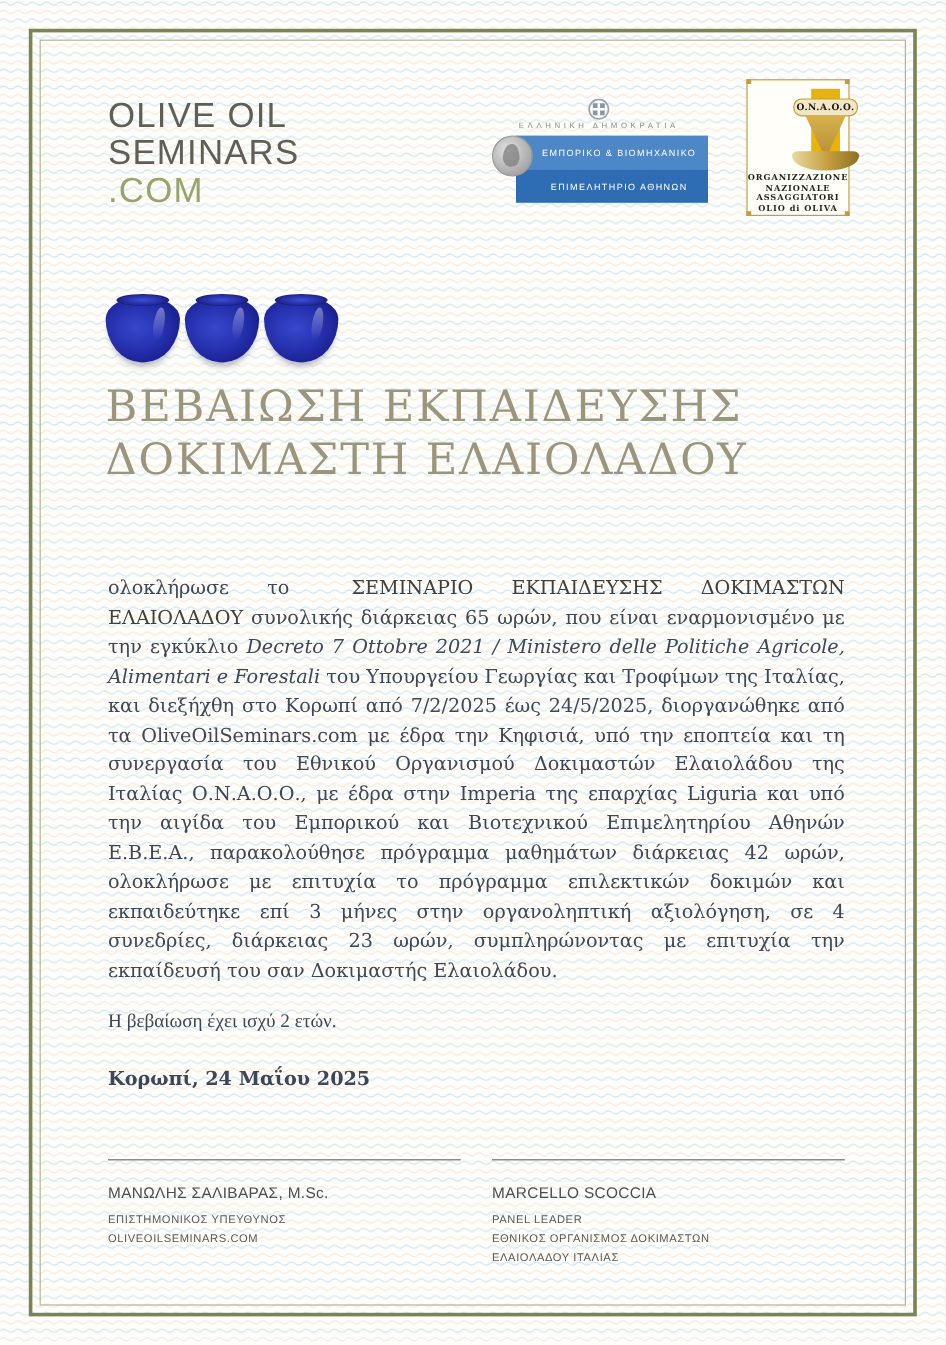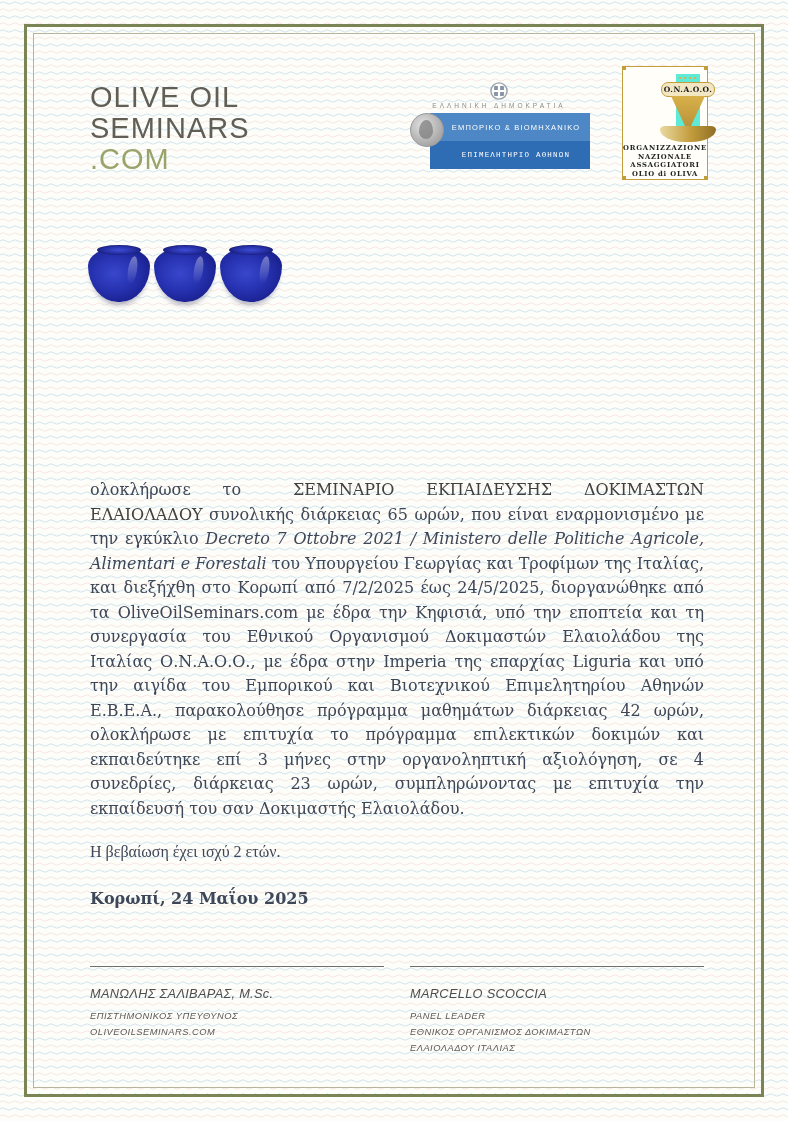--- a/index.html
+++ b/index.html
@@ -29,30 +29,30 @@
   .coin{position:absolute;left:2px;top:0;width:32px;height:32px;border-radius:50%;
     background:radial-gradient(circle at 38% 35%, #e3e3e3 0%, #bdbdbd 45%, #8f8f8f 100%);
     border:1px solid #9a9a9a;z-index:2;}
   .coin::after{content:"";position:absolute;left:8px;top:6px;width:14px;height:19px;
     border-radius:55% 45% 50% 50%/60% 60% 40% 40%;background:#7e7e7e;opacity:.75;}
   .banner{position:absolute;left:22px;top:0;right:0;z-index:1;}
   .band{height:28px;display:flex;align-items:center;justify-content:center;
     font-family:"Liberation Sans",sans-serif;font-size:7.5px;letter-spacing:1.2px;
     color:#ffffff;padding-left:12px;white-space:nowrap;}
   .band1{background:#4d87c5;}
-  .band2{background:#2e6cb4;font-family:Liberation Mono, monospace;}
+  .band2{background:#2e6cb4;}
 
   
   .onaoo{left:622px;top:66px;width:86px;height:114px;background:#fffef8;
     border:1px solid #c39d3c;box-sizing:border-box;}
   .onaoo .corner{position:absolute;width:4px;height:4px;background:#c39d3c;}
   .onaoo .c1{left:-1px;top:-1px;} .onaoo .c2{right:-1px;top:-1px;}
   .onaoo .c3{left:-1px;bottom:-1px;} .onaoo .c4{right:-1px;bottom:-1px;}
   .onaoo-green{position:absolute;left:7px;top:7px;right:7px;height:66px;
-    background:#5eead4;margin-left:46px;}
+    background:#eab308;margin-left:46px;}
   .onaoo-dots{position:absolute;left:3px;right:3px;top:3px;height:2px;
     background:repeating-linear-gradient(90deg,#d8b14a 0 2px,transparent 2px 5px);}
   .onaoo-pill{position:absolute;left:50%;top:8px;transform:translateX(-50%);
     width:52px;height:13px;background:#f3e7c3;border:1px solid #c39d3c;border-radius:7px;
     display:flex;align-items:center;justify-content:center;
     font-size:7.5px;font-weight:bold;color:#1a1a1a;letter-spacing:.5px;white-space:nowrap;}
   .onaoo-stream{position:absolute;left:50%;top:22px;transform:translateX(-50%);
     width:34px;height:32px;background:linear-gradient(#d8b14a,#b9913a);
     clip-path:polygon(0 0,100% 0,56% 100%,44% 100%);}
   .onaoo-bowl{position:absolute;left:50%;top:52px;transform:translateX(-50%);
@@ -81,21 +81,21 @@
   
   .content{left:90px;top:462px;width:614px;color:#3e4757;}
   .paragraph{font-size:16px;line-height:24.5px;text-align:justify;hyphens:auto;}
   .seg-hl{color:#404040;margin-left:20px;}
   .seg-it{font-style:italic;}
   .validity{margin-top:22px;font-size:16px;font-family:Liberation Serif, serif;}
   .dateline{margin-top:28px;font-size:16px;font-weight:bold;}
 
   
   .signatures{left:90px;top:966px;width:614px;display:flex;gap:26px;
-    font-family:"Liberation Sans",sans-serif;font-style:italic;}
+    font-family:"Liberation Sans",sans-serif;}
   .sig-col{flex:1;min-width:0;}
   .sig-line{border-top:1px solid #6f6f6f;height:0;margin-bottom:19px;}
   .sig-name{font-size:12.8px;color:#4d4d4d;letter-spacing:.3px;margin-bottom:7px;white-space:nowrap;}
   .sig-role{font-size:9.3px;color:#585858;letter-spacing:.5px;line-height:16px;white-space:nowrap;}
 </style>
 </head>
 <body>
 
 <div class="page">
 
@@ -152,20 +152,24 @@
       <div>OLIO di OLIVA</div>
     </div>
   </div>
 
   <div class="layer glasses">
     <div class="glass"></div>
     <div class="glass"></div>
     <div class="glass"></div>
   </div>
 
+  <div class="layer title">
+    <div>ΒΕΒΑΙΩΣΗ ΕΚΠΑΙΔΕΥΣΗΣ</div>
+    <div>ΔΟΚΙΜΑΣΤΗ ΕΛΑΙΟΛΑΔΟΥ</div>
+  </div>
 
   <div class="layer content">
     <p class="paragraph" lang="el"><span class="seg-n">ολοκλήρωσε το </span><span class="seg-hl">ΣΕΜΙΝΑΡΙΟ ΕΚΠΑΙΔΕΥΣΗΣ  ΔΟΚΙΜΑΣΤΩΝ ΕΛΑΙΟΛΑΔΟΥ</span><span class="seg-n"> συνολικής διάρκειας 65 ωρών, που είναι εναρμονισμένο με την εγκύκλιο </span><span class="seg-it">Decreto 7 Ottobre 2021 / Ministero delle Politiche Agricole, Alimentari e Forestali</span><span class="seg-n"> του Υπουργείου Γεωργίας και Τροφίμων της Ιταλίας, και διεξήχθη στο Κορωπί από 7/2/2025 έως 24/5/2025, διοργανώθηκε από τα OliveOilSeminars.com με έδρα την Κηφισιά, υπό την εποπτεία και τη συνεργασία του Εθνικού Οργανισμού Δοκιμαστών Ελαιολάδου της Ιταλίας Ο.Ν.Α.Ο.Ο., με έδρα στην Imperia της επαρχίας Liguria και υπό την αιγίδα του Εμπορικού και Βιοτεχνικού Επιμελητηρίου Αθηνών Ε.Β.Ε.Α., παρακολούθησε πρόγραμμα μαθημάτων διάρκειας 42 ωρών, ολοκλήρωσε με επιτυχία το πρόγραμμα επιλεκτικών δοκιμών και εκπαιδεύτηκε επί 3 μήνες στην οργανοληπτική αξιολόγηση, σε 4 συνεδρίες, διάρκειας 23 ωρών, συμπληρώνοντας με επιτυχία την εκπαίδευσή του σαν Δοκιμαστής Ελαιολάδου.</span></p>
     <div class="validity">Η βεβαίωση έχει ισχύ 2 ετών.</div>
     <div class="dateline">Κορωπί, 24 Μαΐου 2025</div>
   </div>
 
   <div class="layer signatures">
     <div class="sig-col">
       <div class="sig-line"></div>

